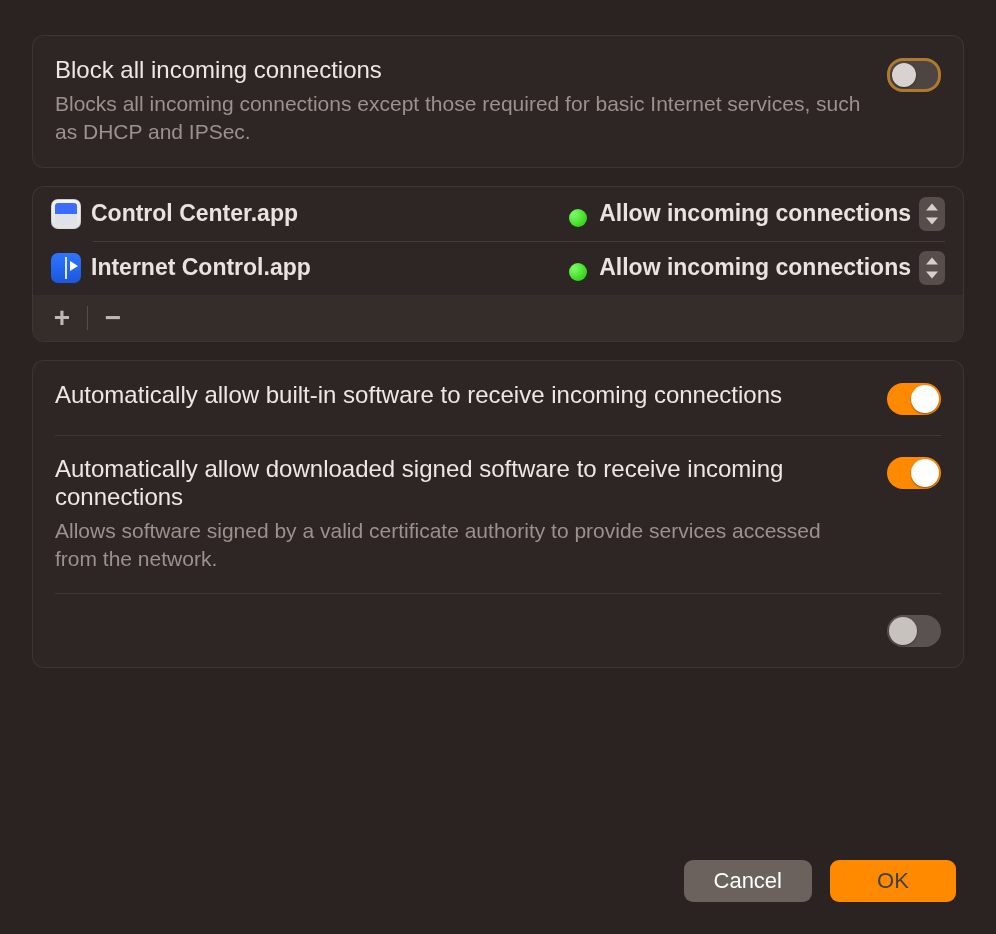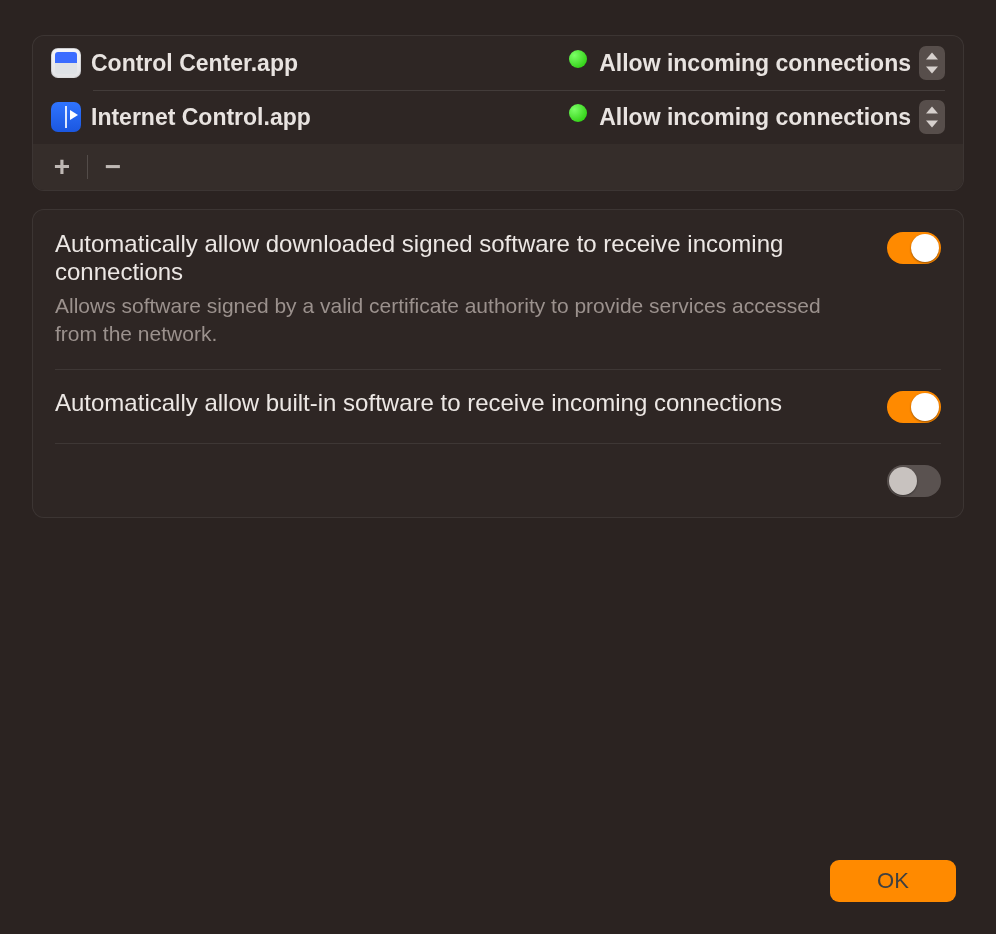--- a/index.html
+++ b/index.html
@@ -139,21 +139,21 @@
     border-top:5px solid transparent;
     border-bottom:5px solid transparent;
   }
   .app-name {
     flex: 1;
     font-size: 23px;
     color: #e8e3e0;
   }
   .status {
     display: flex;
-    align-items: flex-start;
+    align-items: flex-end;
     gap: 12px;
   }
   .dot {
     width: 18px; height: 18px;
     border-radius: 50%;
     background: radial-gradient(circle at 30% 30%, #7bff66, #1ec400);
     flex: none;
   }
   .status-label {
     font-size: 23px;
@@ -221,20 +221,31 @@
   .btn.primary {
     background: #ff8a00;
     color: #404040;
   }
 </style>
 </head>
 <body>
 
 <div class="content">
 
+  <div class="panel">
+    <div class="row">
+      <div class="row-text">
+        <div class="title">Block all incoming connections</div>
+        <div class="subtitle">Blocks all incoming connections except those required for basic Internet services, such as DHCP and IPSec.</div>
+      </div>
+      <div class="toggle ring">
+        <div class="knob"></div>
+      </div>
+    </div>
+  </div>
 
   <div class="panel app-list">
     <div class="app-row">
       <div class="app-icon control">
         <div class="cc-top"></div>
           <div class="cc-bot"></div>
       </div>
       <div class="app-name">Control Center.app</div>
       <div class="status">
         <div class="dot"></div>
@@ -272,43 +283,46 @@
       <div class="vbar"></div>
       <div class="icon-btn">
         <span>−</span>
       </div>
     </div>
   </div>
 
   <div class="panel">
     <div class="row">
       <div class="row-text">
-        <div class="title">Automatically allow downloaded signed software to receive incoming connections</div>
-        <div class="subtitle">Allows software signed by a valid certificate authority to provide services accessed from the network.</div>
+        <div class="title">Automatically allow built-in software to receive incoming connections</div>
       </div>
       <div class="toggle on">
           <div class="knob"></div>
         </div>
     </div>
     <div class="row">
       <div class="row-text">
-        <div class="title">Automatically allow built-in software to receive incoming connections</div>
+        <div class="title">Automatically allow downloaded signed software to receive incoming connections</div>
+        <div class="subtitle">Allows software signed by a valid certificate authority to provide services accessed from the network.</div>
       </div>
       <div class="toggle on">
           <div class="knob"></div>
         </div>
     </div>
     <div class="row">
       <div class="row-text">
       </div>
       <div class="toggle off">
           <div class="knob"></div>
         </div>
     </div>
   </div>
 
 </div>
 
 <div class="footer">
+  <div class="btn secondary">
+    <span>Cancel</span>
+  </div>
   <div class="btn primary">
     <span>OK</span>
   </div>
 </div>
 
 </body></html>

